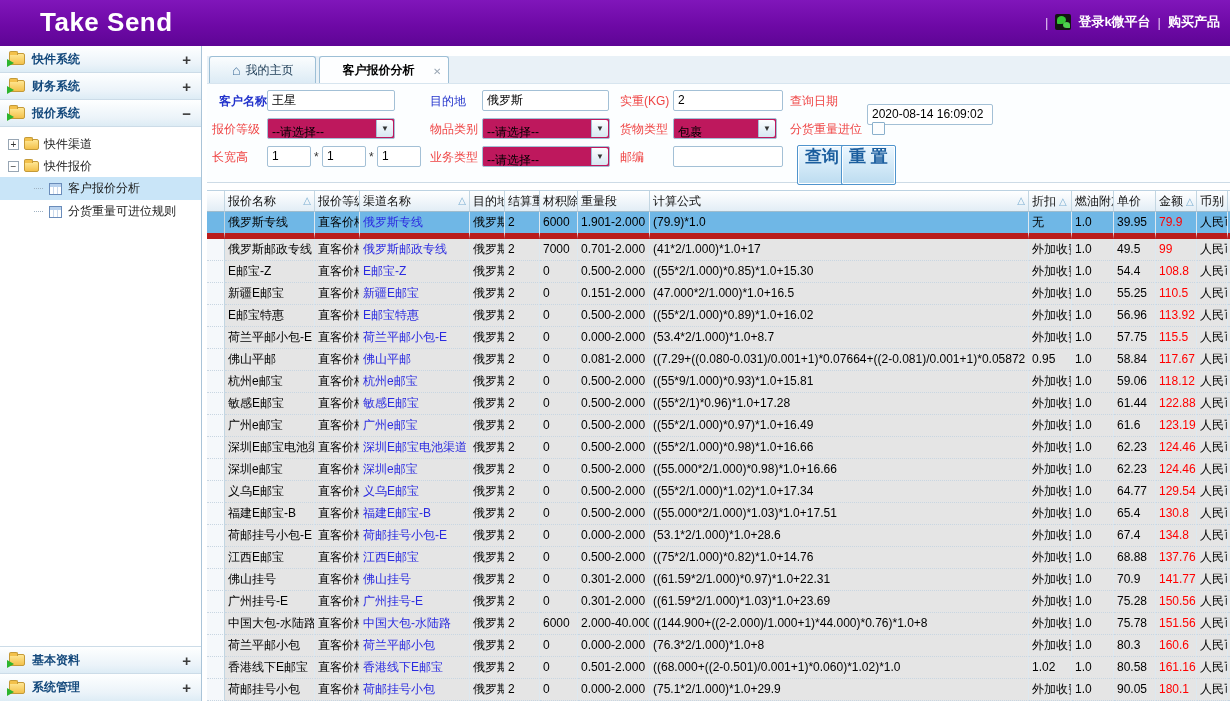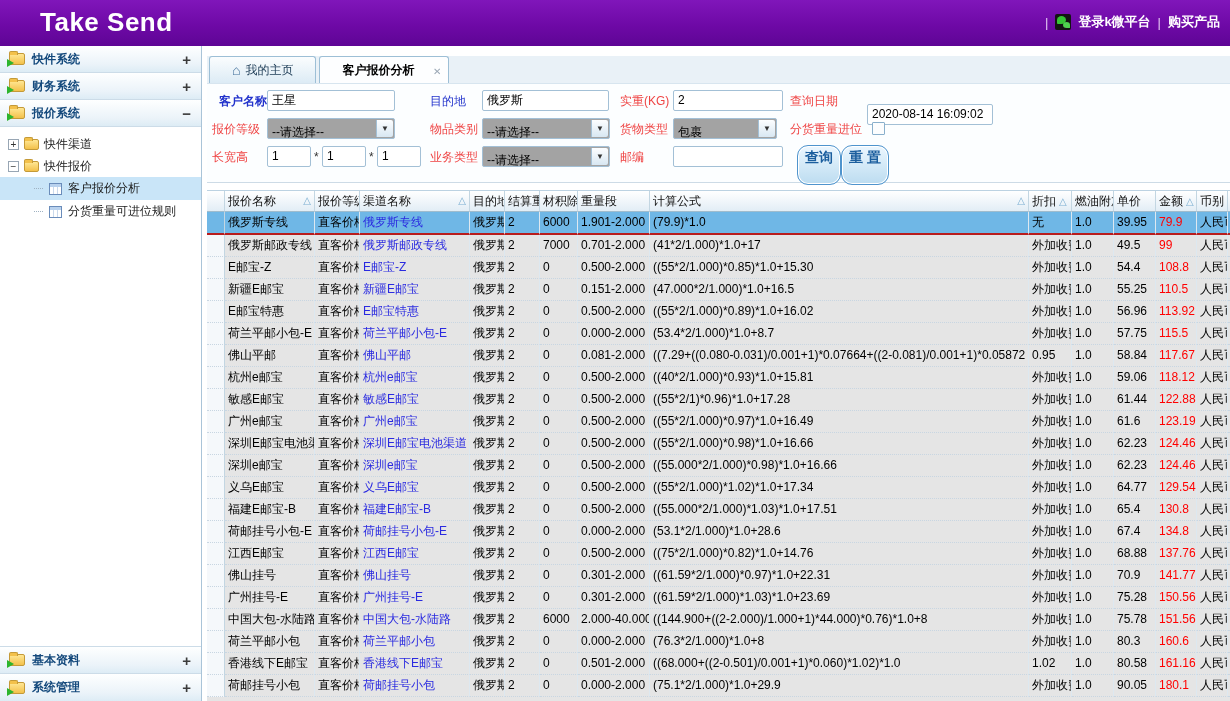--- a/index.html
+++ b/index.html
@@ -48,40 +48,40 @@
   .tab { height:27px; line-height:26px; padding:0 22px; margin-right:3px; background:linear-gradient(#fbfdfe,#dcebf5);
     border:1px solid #9dbfd6; border-bottom:none; border-radius:3px 3px 0 0; color:#1b3a54; cursor:pointer; display:flex; align-items:center; gap:5px; }
   .tab.active { background:#fdfeff; font-weight:bold; color:#000; position:relative; padding-right:34px; }
   .tab .home { color:#44719c; font-size:14px; }
   .tab .close { position:absolute; top:2px; right:7px; font-size:10px; color:#9aa7b5; font-weight:normal; cursor:pointer; }
 
   .formpanel { position:absolute; left:5px; right:0; top:38px; height:99px; background:#fcfeff; border-bottom:1px solid #cddbe6; }
   .fl { position:absolute; height:22px; line-height:22px; color:#ef4444; white-space:nowrap; }
   .fl.blue { color:#2233cc; }
   .fi { position:absolute; height:21px; border:1px solid #a3c0d6; border-radius:2px; background:#fff; padding:0 4px; line-height:19px; color:#000; white-space:nowrap; overflow:hidden; }
-  .fsel { position:absolute; height:21px; border:1px solid #a3c0d6; border-radius:2px; background:#a3a3a3; line-height:19px; padding:4px 22px 0 4px; color:#000; cursor:pointer; white-space:nowrap; overflow:hidden; }
+  .fsel { position:absolute; height:21px; border:1px solid #a3c0d6; border-radius:2px; background:#be185d; line-height:19px; padding:4px 22px 0 4px; color:#000; cursor:pointer; white-space:nowrap; overflow:hidden; }
   .fsel .arrow { position:absolute; right:1px; top:1px; bottom:1px; width:17px; background:linear-gradient(#fdfeff,#d8e7f2); border-left:1px solid #a3c0d6; border-radius:0 2px 2px 0; text-align:center; line-height:17px; font-size:8px; color:#333; }
   .star { position:absolute; height:22px; line-height:22px; color:#333; }
   .chk { position:absolute; width:13px; height:13px; border:1px solid #8ab0cc; background:#fcfdfe; border-radius:1px; cursor:pointer; }
-  .btn { position:absolute; height:40px; padding:0 7px; background:linear-gradient(#ecf7ff,#bcdcf0); border:1px solid #4f94cd; border-radius:11px;
-    box-shadow:inset 0 0 0 1px #fff; color:#1b5e9e; font-weight:bold; font-size:14px; line-height:22px; text-align:center; cursor:pointer; }
+  .btn { position:absolute; height:40px; padding:0 7px; background:linear-gradient(#ecf7ff,#bcdcf0); border:1px solid #4f94cd; border-radius:2px;
+    box-shadow:inset 0 0 0 1px #fff; color:#1b5e9e; font-weight:bold; font-size:17px; line-height:22px; text-align:center; cursor:pointer; }
 
   
   .tablewrap { position:absolute; left:5px; right:0; top:144px; bottom:0; border-top:1px solid #bcd2e2; overflow:hidden; background:#e5e5e5; }
   table.qt { border-collapse:separate; border-spacing:0; table-layout:fixed; width:1051px; }
   .c-gutter{width:18px}.c-0{width:90px}.c-1{width:45px}.c-2{width:110px}.c-3{width:35px}.c-4{width:35px}.c-5{width:38px}
   .c-6{width:72px}.c-7{width:379px}.c-8{width:43px}.c-9{width:42px}.c-10{width:42px}.c-11{width:41px}.c-12{width:31px}.c-extra{width:30px}
   .qt th { height:21px; background:linear-gradient(#ffffff,#e2edf5); border-right:1px solid #c3d6e2; border-bottom:1px solid #9fbccd;
     font-weight:normal; text-align:left; padding:0 3px; white-space:nowrap; overflow:hidden; color:#111; position:relative; cursor:pointer; }
   .qt th .sort { color:#7fb0d2; font-size:10px; margin-left:3px; }
   .qt th .sort.right { position:absolute; right:3px; top:4px; margin:0; }
   .qt td { height:21px; line-height:21px; padding:0 3px; white-space:nowrap; overflow:hidden;
     border-right:1px solid #dde8f0; border-bottom:1px dotted #c8d6e2; color:#000; }
   .qt td.gutter { background:#f5f8fb; border-right:1px solid #c3d6e2; }
-  .qt tr.selected td { background:#6fb7e6; border-bottom:2px solid #b91c1c;margin-left:28px; }
+  .qt tr.selected td { background:#6fb7e6; border-bottom:6px solid #b91c1c;margin-left:28px; }
   .qt tr.selected td.gutter { background:#6fb7e6; }
   .qt .link { color:#2a2ae0; cursor:pointer; }
   .qt td.amount { color:#f00; }
   .qt tr { cursor:pointer; }
 </style>
 </head>
 <body>
 
 <div class="topbar">
   <div class="logo">Take Send</div>
@@ -353,21 +353,21 @@
           </tr>
           <tr>
             <td class="gutter"></td>
             <td>杭州e邮宝</td>
             <td>直客价格</td>
             <td><span class="link">杭州e邮宝</span></td>
             <td>俄罗斯</td>
             <td>2</td>
             <td>0</td>
             <td>0.500-2.000</td>
-            <td>((40*2/1.000)*0.93)*1.0+15.81</td>
+            <td>((55*9/1.000)*0.93)*1.0+15.81</td>
             <td>外加收费</td>
             <td>1.0</td>
             <td>59.06</td>
             <td class="amount">118.12</td>
             <td>人民币</td>
             <td></td>
           </tr>
           <tr>
             <td class="gutter"></td>
             <td>敏感E邮宝</td>

